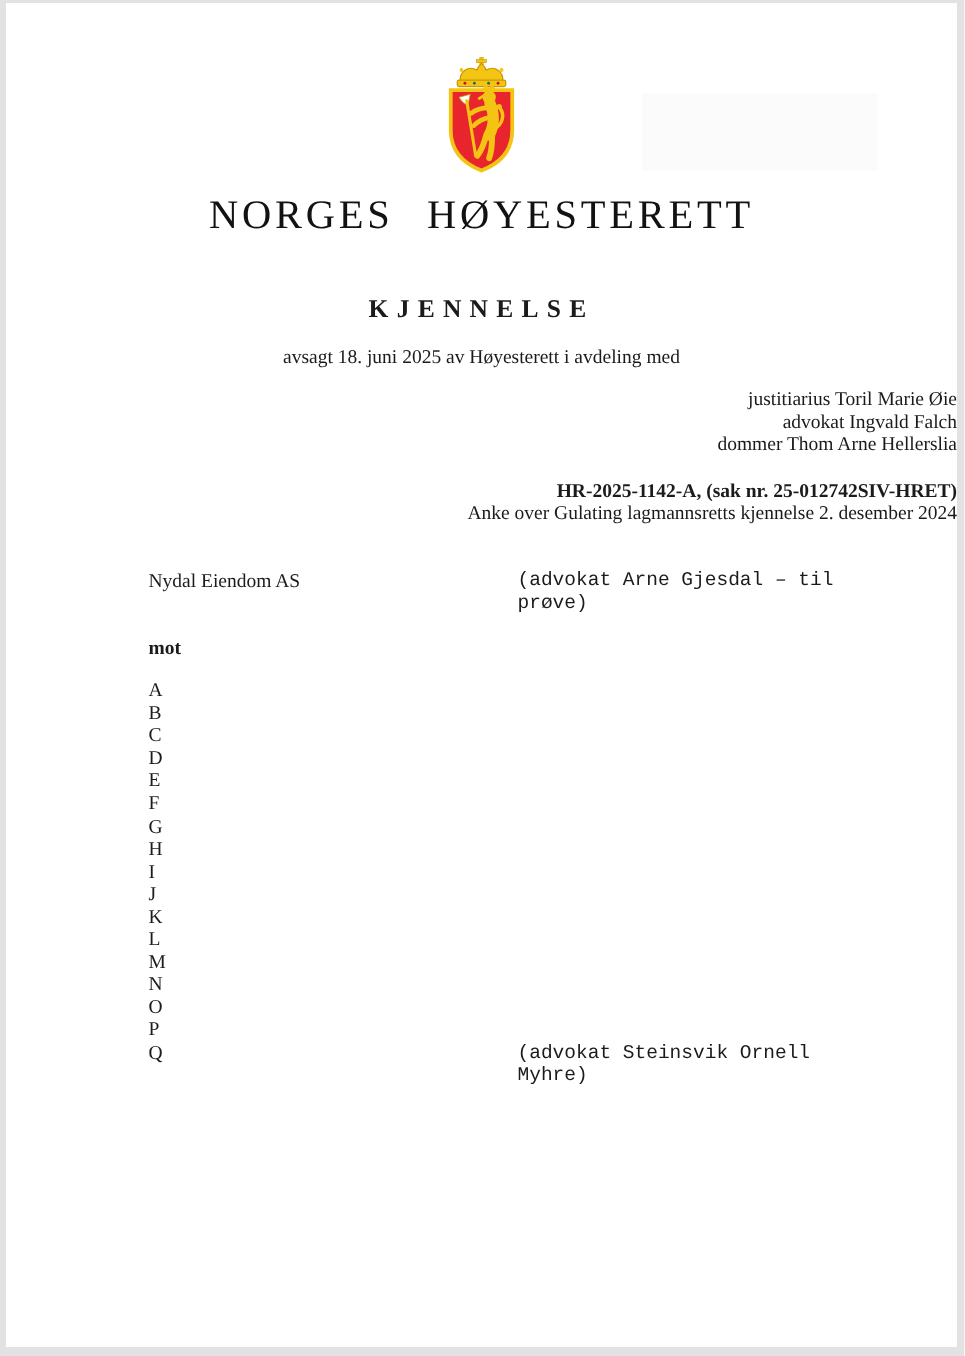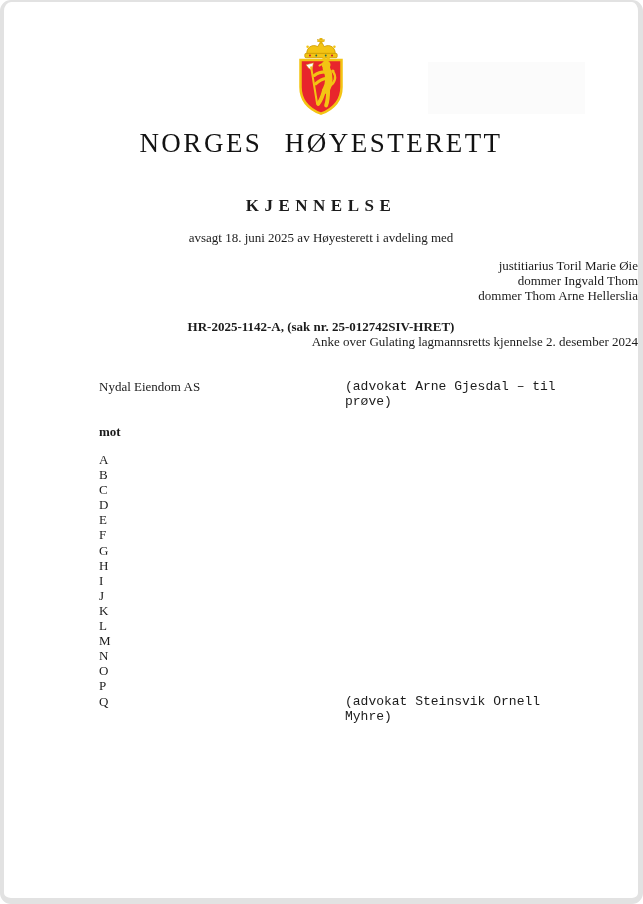--- a/index.html
+++ b/index.html
@@ -9,21 +9,20 @@
     height: 904px;
     box-sizing: border-box;
     border-style: solid;
     border-color: #e2e2e2;
     border-width: 2px 5px 6px 4px;
     background: #ffffff;
     font-family: "Liberation Serif", "DejaVu Serif", serif;
     font-size: 13px;
     color: #1b1b1b;
     overflow: hidden;
-    border-radius: 11px;
   }
   .faint-box {
     position: absolute;
     left: 424px; top: 60px;
     width: 157px; height: 52px;
     background: #fbfbfb;
   }
   .crest {
     width: 66px; height: 82px;
     margin: 36px auto 0 auto;
@@ -42,21 +41,21 @@
     text-align: center;
     font-weight: bold;
     font-size: 17px;
     letter-spacing: 5.5px;
   }
   .issued { margin-top: 14px; text-align: center; }
   .judges { margin-top: 12px; text-align: right; }
   .judge-line { line-height: 15px; }
   .case-number {
     margin-top: 16px;
-    text-align: center;
+    text-align: right;
     font-weight: bold;
     line-height: 15px;
   }
   .appeal { text-align: right; line-height: 15px; }
   .parties { margin: 30px 46px 0 95px; }
   .party-row { display: flex; line-height: 15px; }
   .party-name { flex: 0 0 246px; }
   .party-counsel { flex: 1; font-family: Liberation Mono, monospace; }
   .versus { margin-top: 15px; line-height: 15px; font-weight: bold; }
   .respondents { margin-top: 13px; }
@@ -113,21 +112,21 @@
   </div>
 
   <div class="court-name">NORGES HØYESTERETT</div>
 
   <div class="doc-type">KJENNELSE</div>
 
   <div class="issued">avsagt 18. juni 2025 av Høyesterett i avdeling med</div>
 
   <div class="judges">
       <div class="judge-line">justitiarius Toril Marie Øie</div>
-      <div class="judge-line">dommer Ingvald Thom</div>
+      <div class="judge-line">advokat Ingvald Falch</div>
       <div class="judge-line">dommer Thom Arne Hellerslia</div>
     </div>
 
   <div class="case-number">HR-2025-1142-A, (sak nr. 25-012742SIV-HRET)</div>
   <div class="appeal">Anke over Gulating lagmannsretts kjennelse 2. desember 2024</div>
 
   <div class="parties">
     <div class="party-row">
       <div class="party-name">Nydal Eiendom AS</div>
       <div class="party-counsel">(advokat Arne Gjesdal – til prøve)</div>

